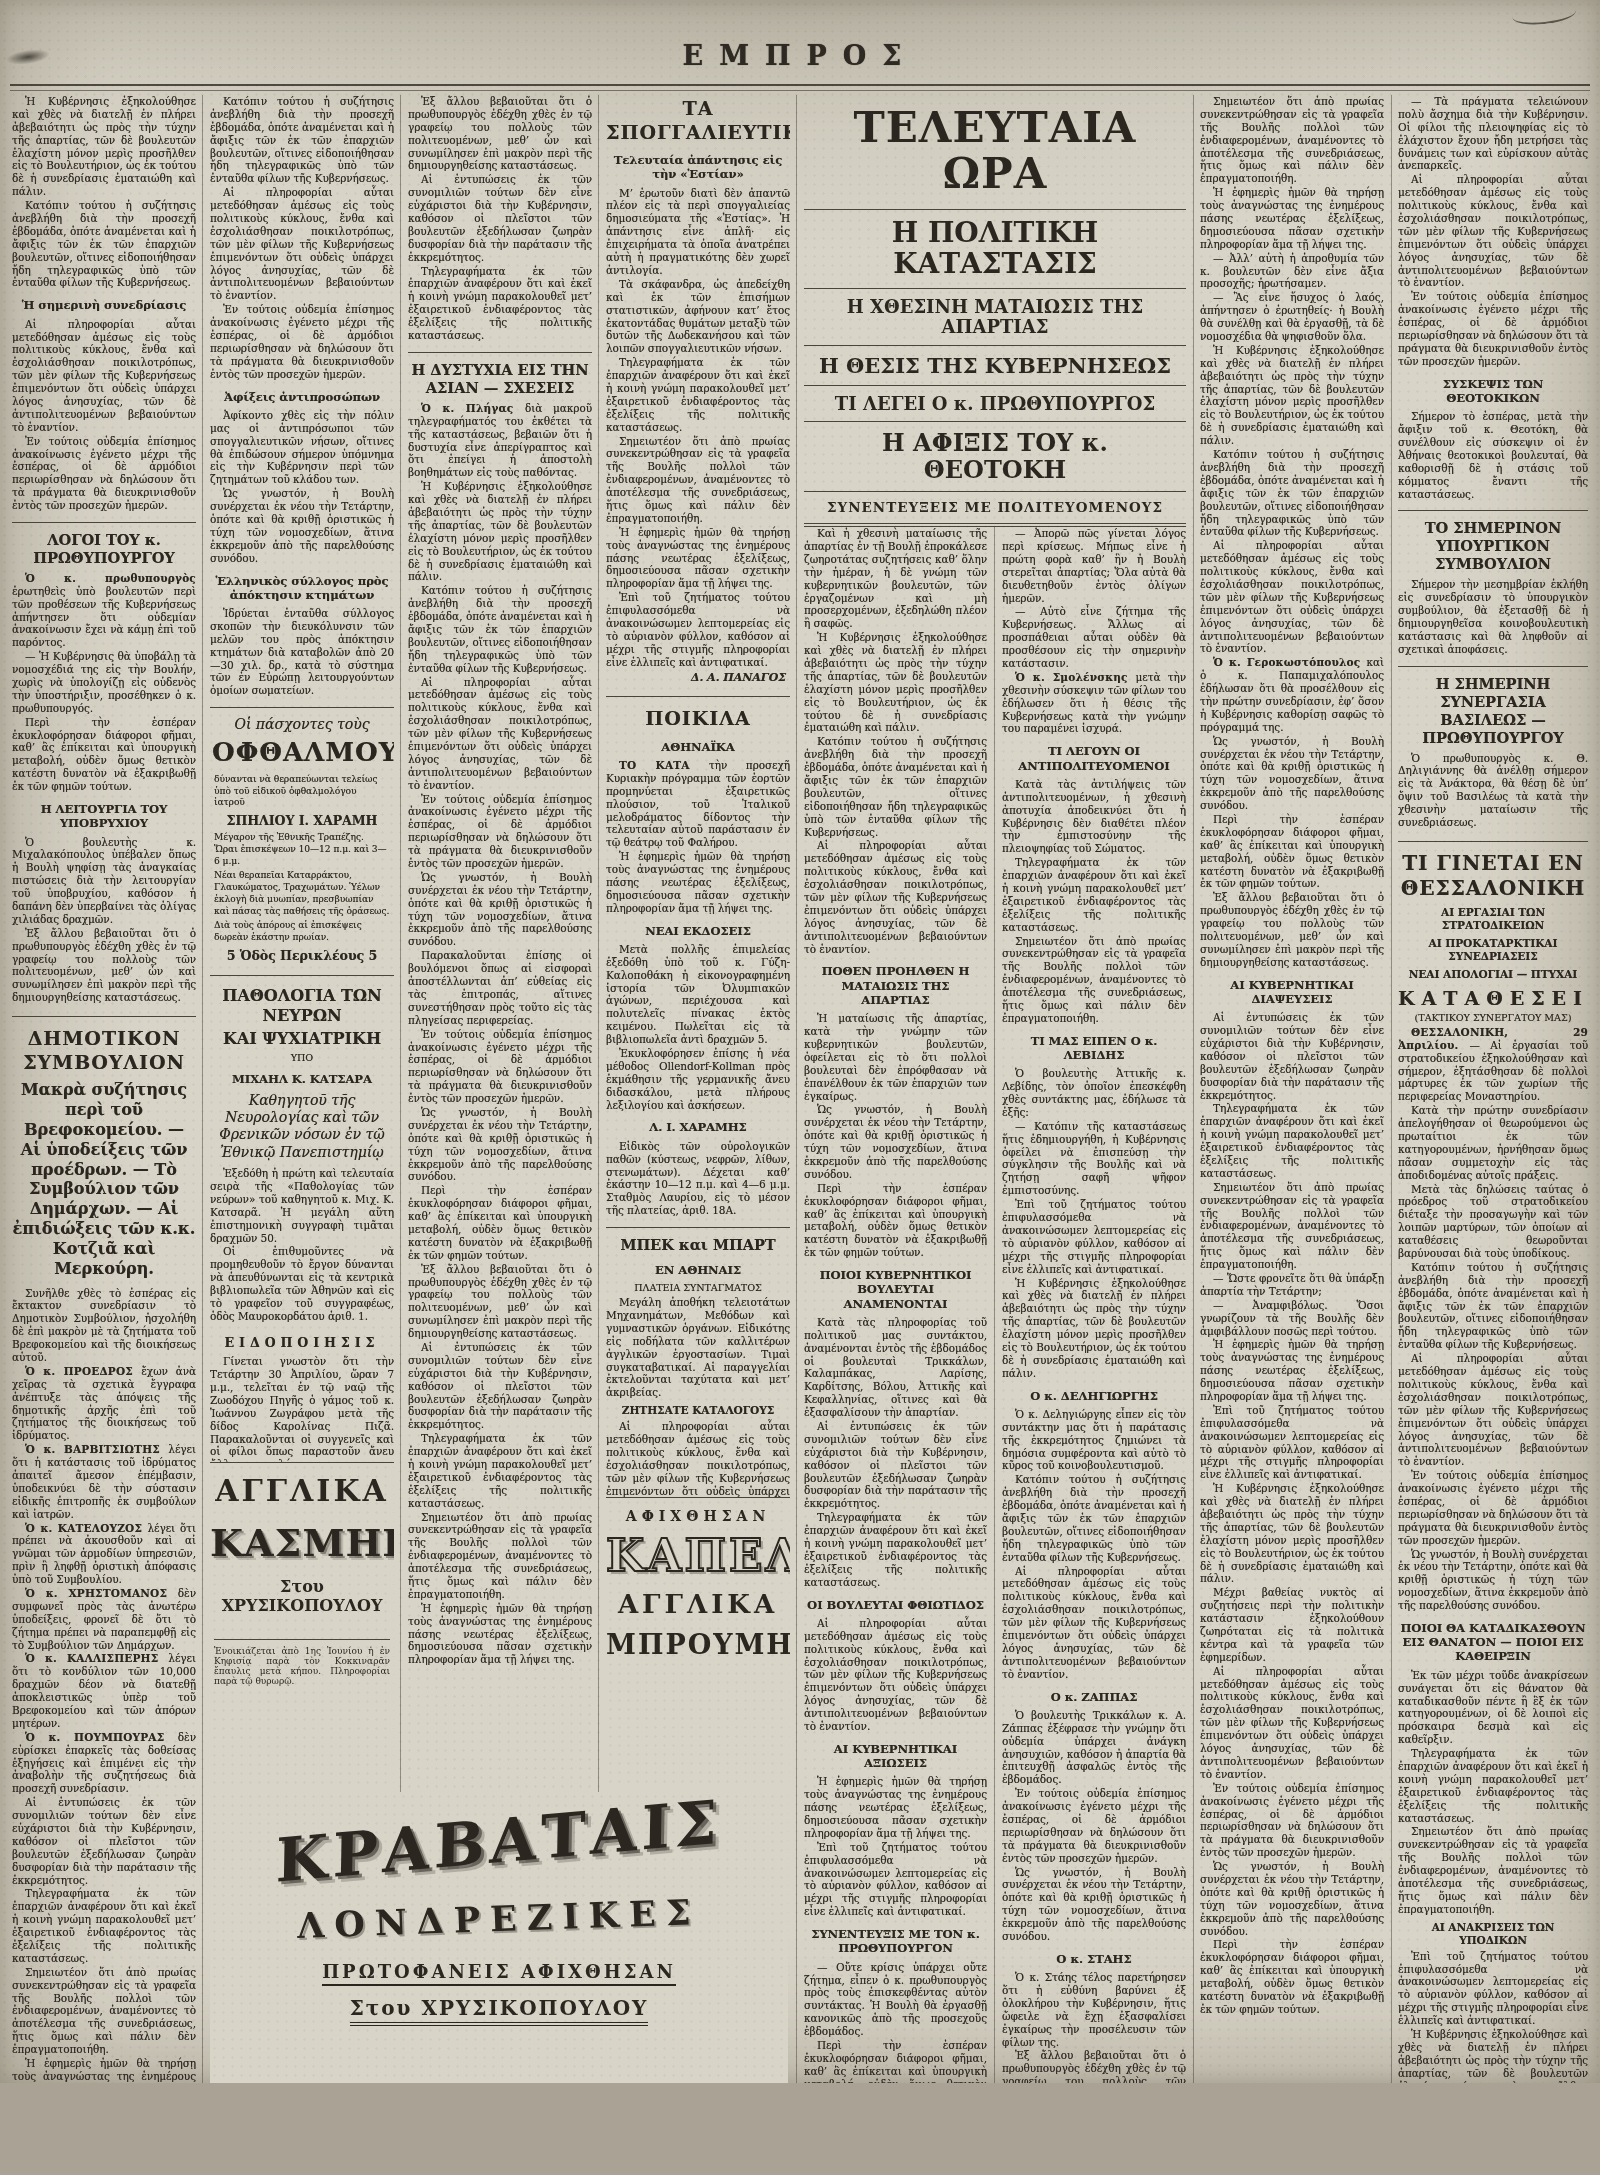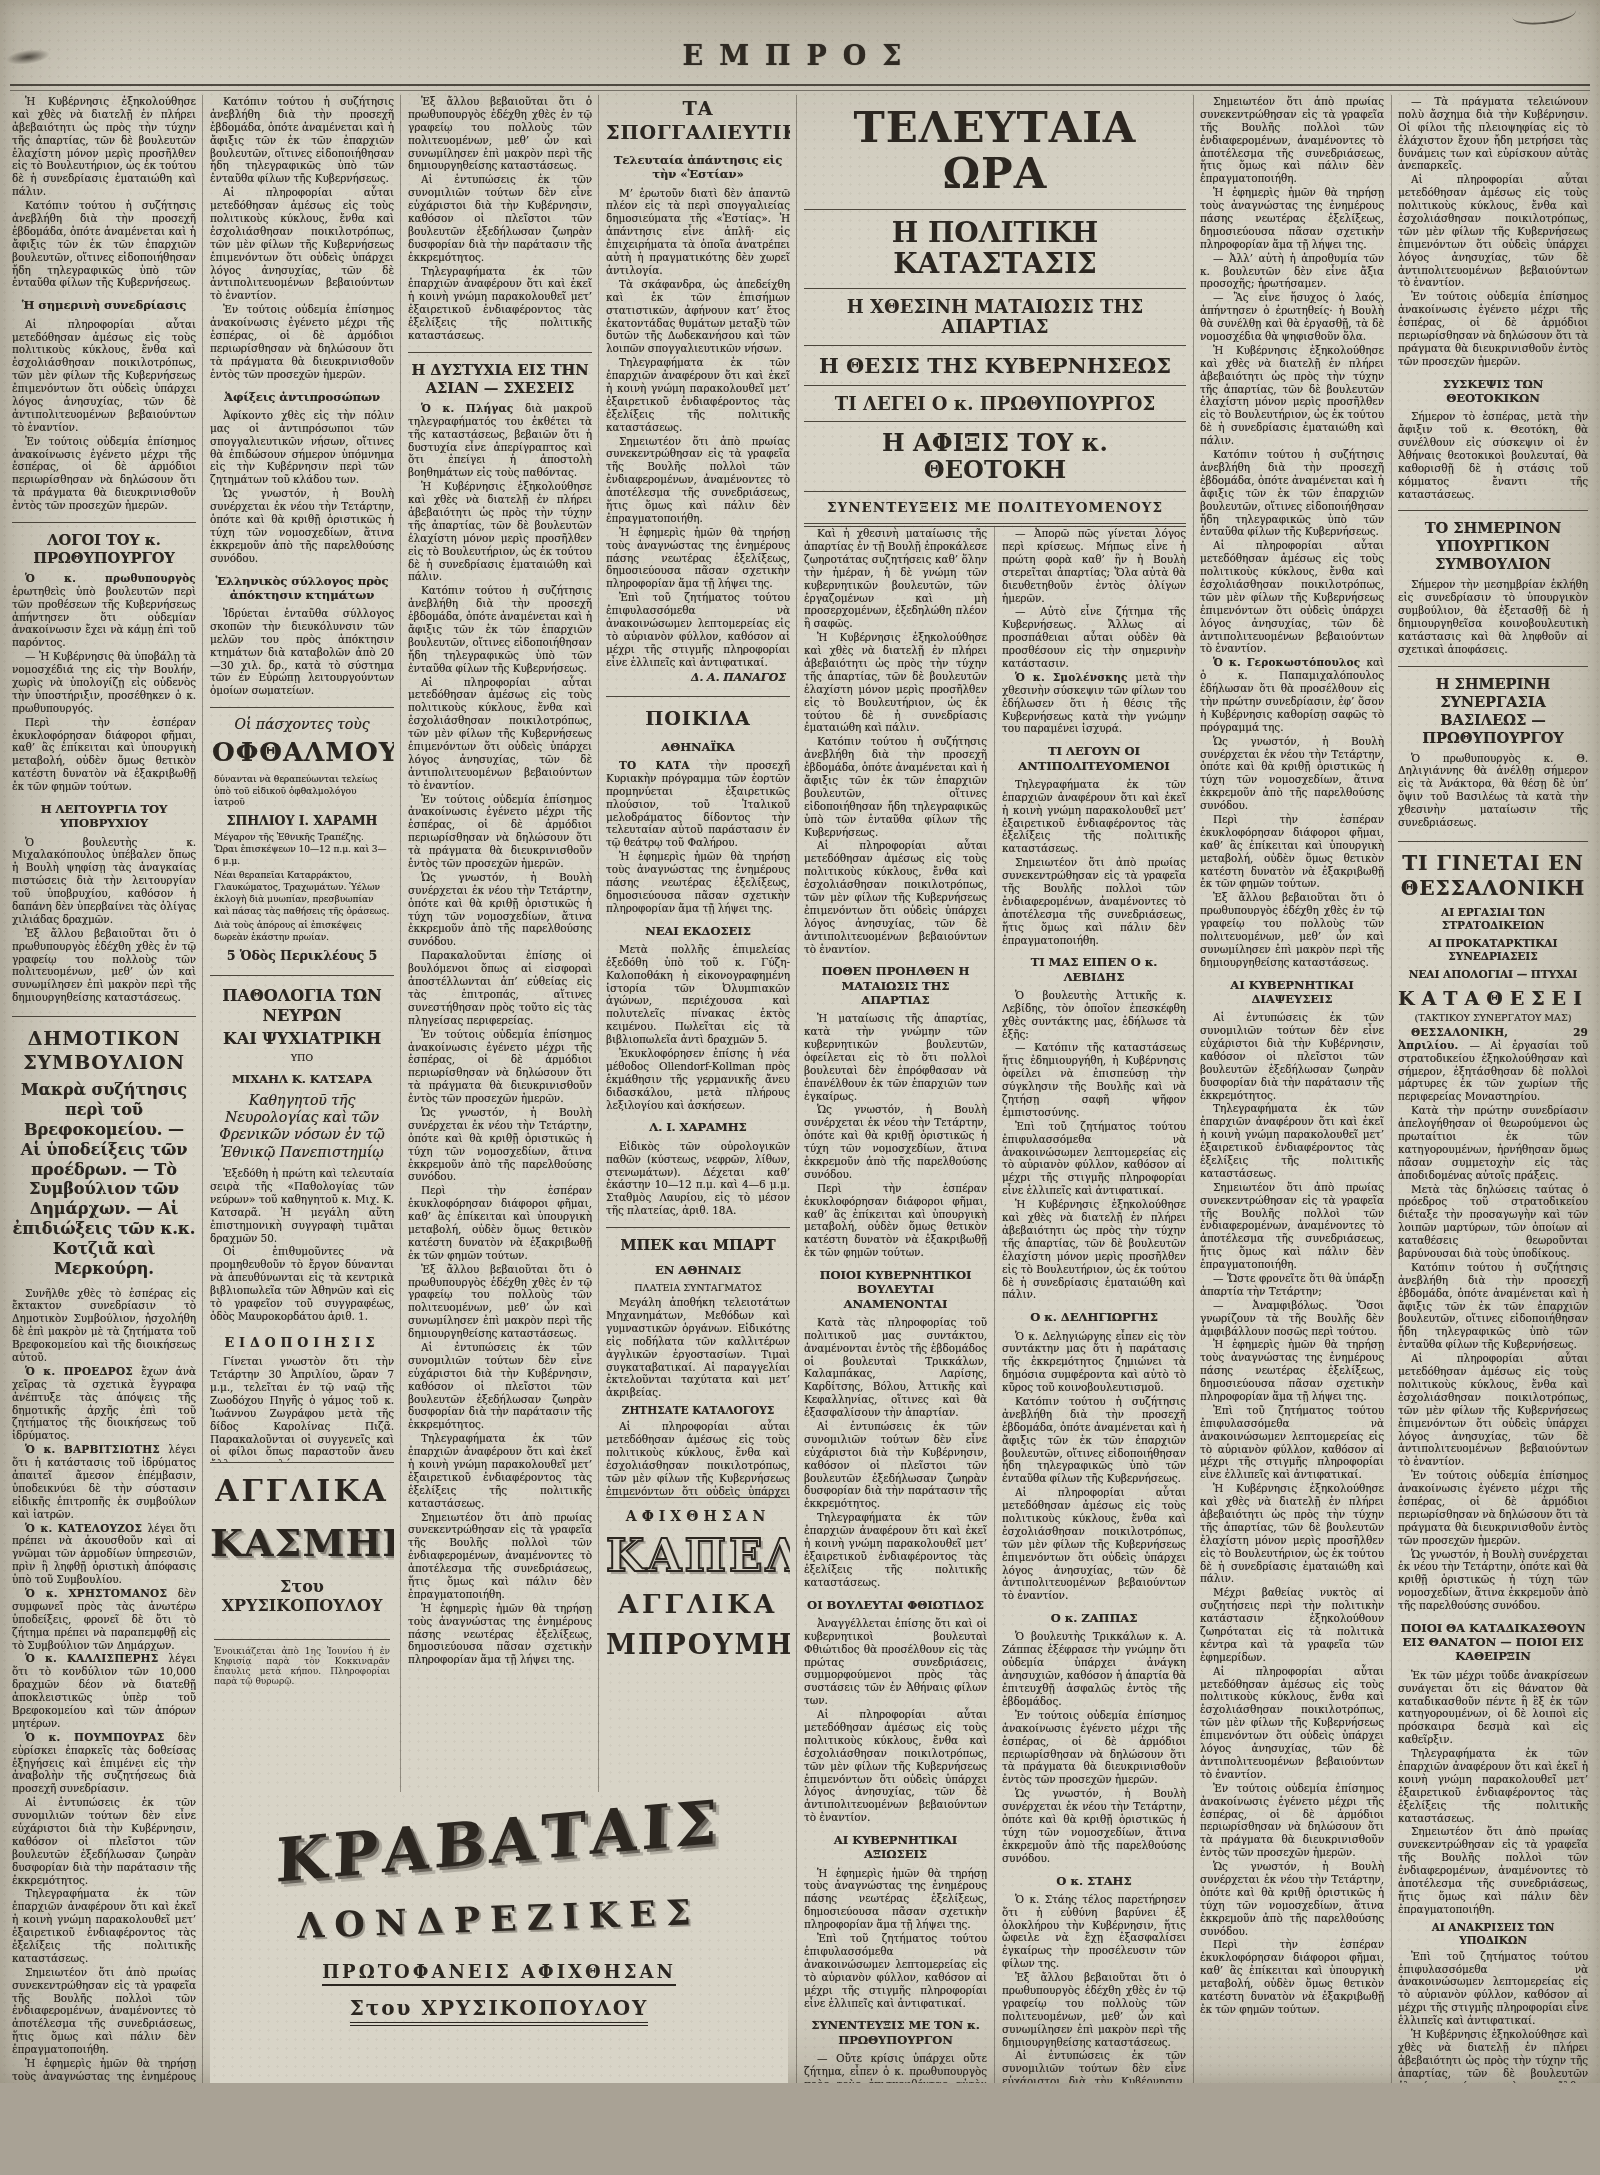--- a/index.html
+++ b/index.html
@@ -256,34 +256,34 @@
           <p class="bp">Αἱ πληροφορίαι αὗται μετεδόθησαν ἀμέσως εἰς τοὺς πολιτικοὺς κύκλους, ἔνθα καὶ ἐσχολιάσθησαν ποικιλοτρόπως, τῶν μὲν φίλων τῆς Κυβερνήσεως ἐπιμενόντων ὅτι οὐδεὶς ὑπάρχει λόγος ἀνησυχίας, τῶν δὲ ἀντιπολιτευομένων βεβαιούντων τὸ ἐναντίον.</p>
           <div class="h3">ΠΟΘΕΝ ΠΡΟΗΛΘΕΝ Η ΜΑΤΑΙΩΣΙΣ ΤΗΣ ΑΠΑΡΤΙΑΣ</div>
           <p class="bp">Ἡ ματαίωσις τῆς ἀπαρτίας, κατὰ τὴν γνώμην τῶν κυβερνητικῶν βουλευτῶν, ὀφείλεται εἰς τὸ ὅτι πολλοὶ βουλευταὶ δὲν ἐπρόφθασαν νὰ ἐπανέλθουν ἐκ τῶν ἐπαρχιῶν των ἐγκαίρως.</p>
           <p class="bp">Ὡς γνωστόν, ἡ Βουλὴ συνέρχεται ἐκ νέου τὴν Τετάρτην, ὁπότε καὶ θὰ κριθῇ ὁριστικῶς ἡ τύχη τῶν νομοσχεδίων, ἅτινα ἐκκρεμοῦν ἀπὸ τῆς παρελθούσης συνόδου.</p>
           <p class="bp">Περὶ τὴν ἑσπέραν ἐκυκλοφόρησαν διάφοροι φῆμαι, καθ’ ἃς ἐπίκειται καὶ ὑπουργικὴ μεταβολή, οὐδὲν ὅμως θετικὸν κατέστη δυνατὸν νὰ ἐξακριβωθῇ ἐκ τῶν φημῶν τούτων.</p>
           <div class="h3">ΠΟΙΟΙ ΚΥΒΕΡΝΗΤΙΚΟΙ ΒΟΥΛΕΥΤΑΙ ΑΝΑΜΕΝΟΝΤΑΙ</div>
           <p class="bp">Κατὰ τὰς πληροφορίας τοῦ πολιτικοῦ μας συντάκτου, ἀναμένονται ἐντὸς τῆς ἑβδομάδος οἱ βουλευταὶ Τρικκάλων, Καλαμπάκας, Λαρίσης, Καρδίτσης, Βόλου, Ἀττικῆς καὶ Κεφαλληνίας, οἵτινες καὶ θὰ ἐξασφαλίσουν τὴν ἀπαρτίαν.</p>
           <p class="bp">Αἱ ἐντυπώσεις ἐκ τῶν συνομιλιῶν τούτων δὲν εἶνε εὐχάριστοι διὰ τὴν Κυβέρνησιν, καθόσον οἱ πλεῖστοι τῶν βουλευτῶν ἐξεδήλωσαν ζωηρὰν δυσφορίαν διὰ τὴν παράτασιν τῆς ἐκκρεμότητος.</p>
           <p class="bp">Τηλεγραφήματα ἐκ τῶν ἐπαρχιῶν ἀναφέρουν ὅτι καὶ ἐκεῖ ἡ κοινὴ γνώμη παρακολουθεῖ μετ’ ἐξαιρετικοῦ ἐνδιαφέροντος τὰς ἐξελίξεις τῆς πολιτικῆς καταστάσεως.</p>
           <div class="h3">ΟΙ ΒΟΥΛΕΥΤΑΙ ΦΘΙΩΤΙΔΟΣ</div>
-          <p class="bp">Ἀναγγέλλεται ἐπίσης ὅτι καὶ οἱ κυβερνητικοὶ βουλευταὶ Φθιώτιδος θὰ προσέλθουν εἰς τὰς πρώτας συνεδριάσεις, συμμορφούμενοι πρὸς τὰς συστάσεις τῶν ἐν Ἀθήναις φίλων των.</p>
           <p class="bp">Αἱ πληροφορίαι αὗται μετεδόθησαν ἀμέσως εἰς τοὺς πολιτικοὺς κύκλους, ἔνθα καὶ ἐσχολιάσθησαν ποικιλοτρόπως, τῶν μὲν φίλων τῆς Κυβερνήσεως ἐπιμενόντων ὅτι οὐδεὶς ὑπάρχει λόγος ἀνησυχίας, τῶν δὲ ἀντιπολιτευομένων βεβαιούντων τὸ ἐναντίον.</p>
           <div class="h3">ΑΙ ΚΥΒΕΡΝΗΤΙΚΑΙ ΑΞΙΩΣΕΙΣ</div>
           <p class="bp">Ἡ ἐφημερὶς ἡμῶν θὰ τηρήσῃ τοὺς ἀναγνώστας της ἐνημέρους πάσης νεωτέρας ἐξελίξεως, δημοσιεύουσα πᾶσαν σχετικὴν πληροφορίαν ἅμα τῇ λήψει της.</p>
           <p class="bp">Ἐπὶ τοῦ ζητήματος τούτου ἐπιφυλασσόμεθα νὰ ἀνακοινώσωμεν λεπτομερείας εἰς τὸ αὐριανὸν φύλλον, καθόσον αἱ μέχρι τῆς στιγμῆς πληροφορίαι εἶνε ἐλλιπεῖς καὶ ἀντιφατικαί.</p>
           <div class="h3">ΣΥΝΕΝΤΕΥΞΙΣ ΜΕ ΤΟΝ κ. ΠΡΩΘΥΠΟΥΡΓΟΝ</div>
           <p class="bp">— Οὔτε κρίσις ὑπάρχει οὔτε ζήτημα, εἶπεν ὁ κ. πρωθυπουργὸς πρὸς τοὺς ἐπισκεφθέντας αὐτὸν συντάκτας. Ἡ Βουλὴ θὰ ἐργασθῇ κανονικῶς ἀπὸ τῆς προσεχοῦς ἑβδομάδος.</p>
           <p class="bp">Περὶ τὴν ἑσπέραν ἐκυκλοφόρησαν διάφοροι φῆμαι, καθ’ ἃς ἐπίκειται καὶ ὑπουργικὴ μεταβολή, οὐδὲν ὅμως θετικὸν κατέστη δυνατὸν νὰ ἐξακριβωθῇ ἐκ τῶν φημῶν τούτων.</p>
         </div>
       <div class="sc sc-r" id="centerR">
           <p class="bp">— Ἀπορῶ πῶς γίνεται λόγος περὶ κρίσεως. Μήπως εἶνε ἡ πρώτη φορὰ καθ’ ἣν ἡ Βουλὴ στερεῖται ἀπαρτίας; Ὅλα αὐτὰ θὰ διευθετηθοῦν ἐντὸς ὀλίγων ἡμερῶν.</p>
           <p class="bp">— Αὐτὸ εἶνε ζήτημα τῆς Κυβερνήσεως. Ἄλλως αἱ προσπάθειαι αὗται οὐδὲν θὰ προσθέσουν εἰς τὴν σημερινὴν κατάστασιν.</p>
           <p class="bp"><b>Ὁ κ. Σμολένσκης </b>μετὰ τὴν χθεσινὴν σύσκεψιν τῶν φίλων του ἐδήλωσεν ὅτι ἡ θέσις τῆς Κυβερνήσεως κατὰ τὴν γνώμην του παραμένει ἰσχυρά.</p>
           <div class="h3">ΤΙ ΛΕΓΟΥΝ ΟΙ ΑΝΤΙΠΟΛΙΤΕΥΟΜΕΝΟΙ</div>
+          <p class="bp">Κατὰ τὰς ἀντιλήψεις τῶν ἀντιπολιτευομένων, ἡ χθεσινὴ ἀποτυχία ἀποδεικνύει ὅτι ἡ Κυβέρνησις δὲν διαθέτει πλέον τὴν ἐμπιστοσύνην τῆς πλειοψηφίας τοῦ Σώματος.</p>
           <p class="bp">Τηλεγραφήματα ἐκ τῶν ἐπαρχιῶν ἀναφέρουν ὅτι καὶ ἐκεῖ ἡ κοινὴ γνώμη παρακολουθεῖ μετ’ ἐξαιρετικοῦ ἐνδιαφέροντος τὰς ἐξελίξεις τῆς πολιτικῆς καταστάσεως.</p>
           <p class="bp">Σημειωτέον ὅτι ἀπὸ πρωίας συνεκεντρώθησαν εἰς τὰ γραφεῖα τῆς Βουλῆς πολλοὶ τῶν ἐνδιαφερομένων, ἀναμένοντες τὸ ἀποτέλεσμα τῆς συνεδριάσεως, ἥτις ὅμως καὶ πάλιν δὲν ἐπραγματοποιήθη.</p>
           <div class="h3">ΤΙ ΜΑΣ ΕΙΠΕΝ Ο κ. ΛΕΒΙΔΗΣ</div>
           <p class="bp">Ὁ βουλευτὴς Ἀττικῆς κ. Λεβίδης, τὸν ὁποῖον ἐπεσκέφθη χθὲς συντάκτης μας, ἐδήλωσε τὰ ἑξῆς:</p>
           <p class="bp">— Κατόπιν τῆς καταστάσεως ἥτις ἐδημιουργήθη, ἡ Κυβέρνησις ὀφείλει νὰ ἐπισπεύσῃ τὴν σύγκλησιν τῆς Βουλῆς καὶ νὰ ζητήσῃ σαφῆ ψῆφον ἐμπιστοσύνης.</p>
           <p class="bp">Ἐπὶ τοῦ ζητήματος τούτου ἐπιφυλασσόμεθα νὰ ἀνακοινώσωμεν λεπτομερείας εἰς τὸ αὐριανὸν φύλλον, καθόσον αἱ μέχρι τῆς στιγμῆς πληροφορίαι εἶνε ἐλλιπεῖς καὶ ἀντιφατικαί.</p>
           <p class="bp">Ἡ Κυβέρνησις ἐξηκολούθησε καὶ χθὲς νὰ διατελῇ ἐν πλήρει ἀβεβαιότητι ὡς πρὸς τὴν τύχην τῆς ἀπαρτίας, τῶν δὲ βουλευτῶν ἐλαχίστη μόνον μερὶς προσῆλθεν εἰς τὸ Βουλευτήριον, ὡς ἐκ τούτου δὲ ἡ συνεδρίασις ἐματαιώθη καὶ πάλιν.</p>
           <div class="h3">Ο κ. ΔΕΛΗΓΙΩΡΓΗΣ</div>
           <p class="bp">Ὁ κ. Δεληγιώργης εἶπεν εἰς τὸν συντάκτην μας ὅτι ἡ παράτασις τῆς ἐκκρεμότητος ζημιώνει τὰ δημόσια συμφέροντα καὶ αὐτὸ τὸ κῦρος τοῦ κοινοβουλευτισμοῦ.</p>
           <p class="bp">Κατόπιν τούτου ἡ συζήτησις ἀνεβλήθη διὰ τὴν προσεχῆ ἑβδομάδα, ὁπότε ἀναμένεται καὶ ἡ ἄφιξις τῶν ἐκ τῶν ἐπαρχιῶν βουλευτῶν, οἵτινες εἰδοποιήθησαν ἤδη τηλεγραφικῶς ὑπὸ τῶν ἐνταῦθα φίλων τῆς Κυβερνήσεως.</p>

